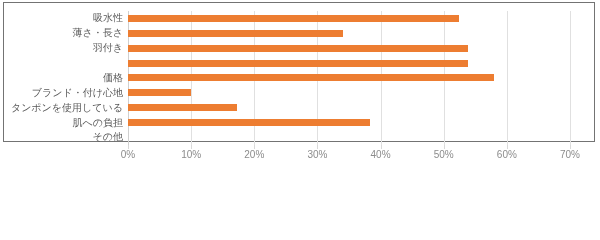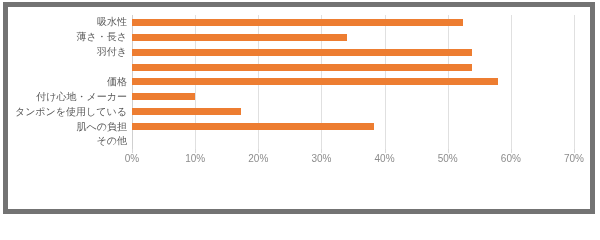--- a/index.html
+++ b/index.html
@@ -12,22 +12,22 @@
     height: 187px;
     font-family: "Liberation Sans", sans-serif;
     overflow: hidden;
   }
 
   #chart-frame {
     position: absolute;
     left: 3px;
     top: 2px;
     width: 592px;
-    height: 212px;
-    border: 5px solid #737373;
+    height: 140px;
+    border: 1px solid #737373;
     background: #ffffff;
     box-sizing: border-box;
     padding-left: 28px;
   }
 
   
   #chart-title {
     position: absolute;
     left: 0;
     top: -8px;
@@ -148,21 +148,21 @@
           <div class="bar" style="width: 77%; background: rgb(237, 125, 49);"></div>
         </div>
         <div class="row">
           <div class="bar" style="width: 77%; background: rgb(237, 125, 49);"></div>
         </div>
         <div class="row">
           <span class="cat-label">価格</span>
           <div class="bar" style="width: 82.8571%; background: rgb(237, 125, 49);"></div>
         </div>
         <div class="row">
-          <span class="cat-label">付け心地・メーカー</span>
+          <span class="cat-label">ブランド・付け心地</span>
           <div class="bar" style="width: 14.2857%; background: rgb(237, 125, 49);"></div>
         </div>
         <div class="row">
           <span class="cat-label">タンポンを使用している</span>
           <div class="bar" style="width: 24.7143%; background: rgb(237, 125, 49);"></div>
         </div>
         <div class="row">
           <span class="cat-label">肌への負担</span>
           <div class="bar" style="width: 54.8571%; background: rgb(237, 125, 49);"></div>
         </div>

